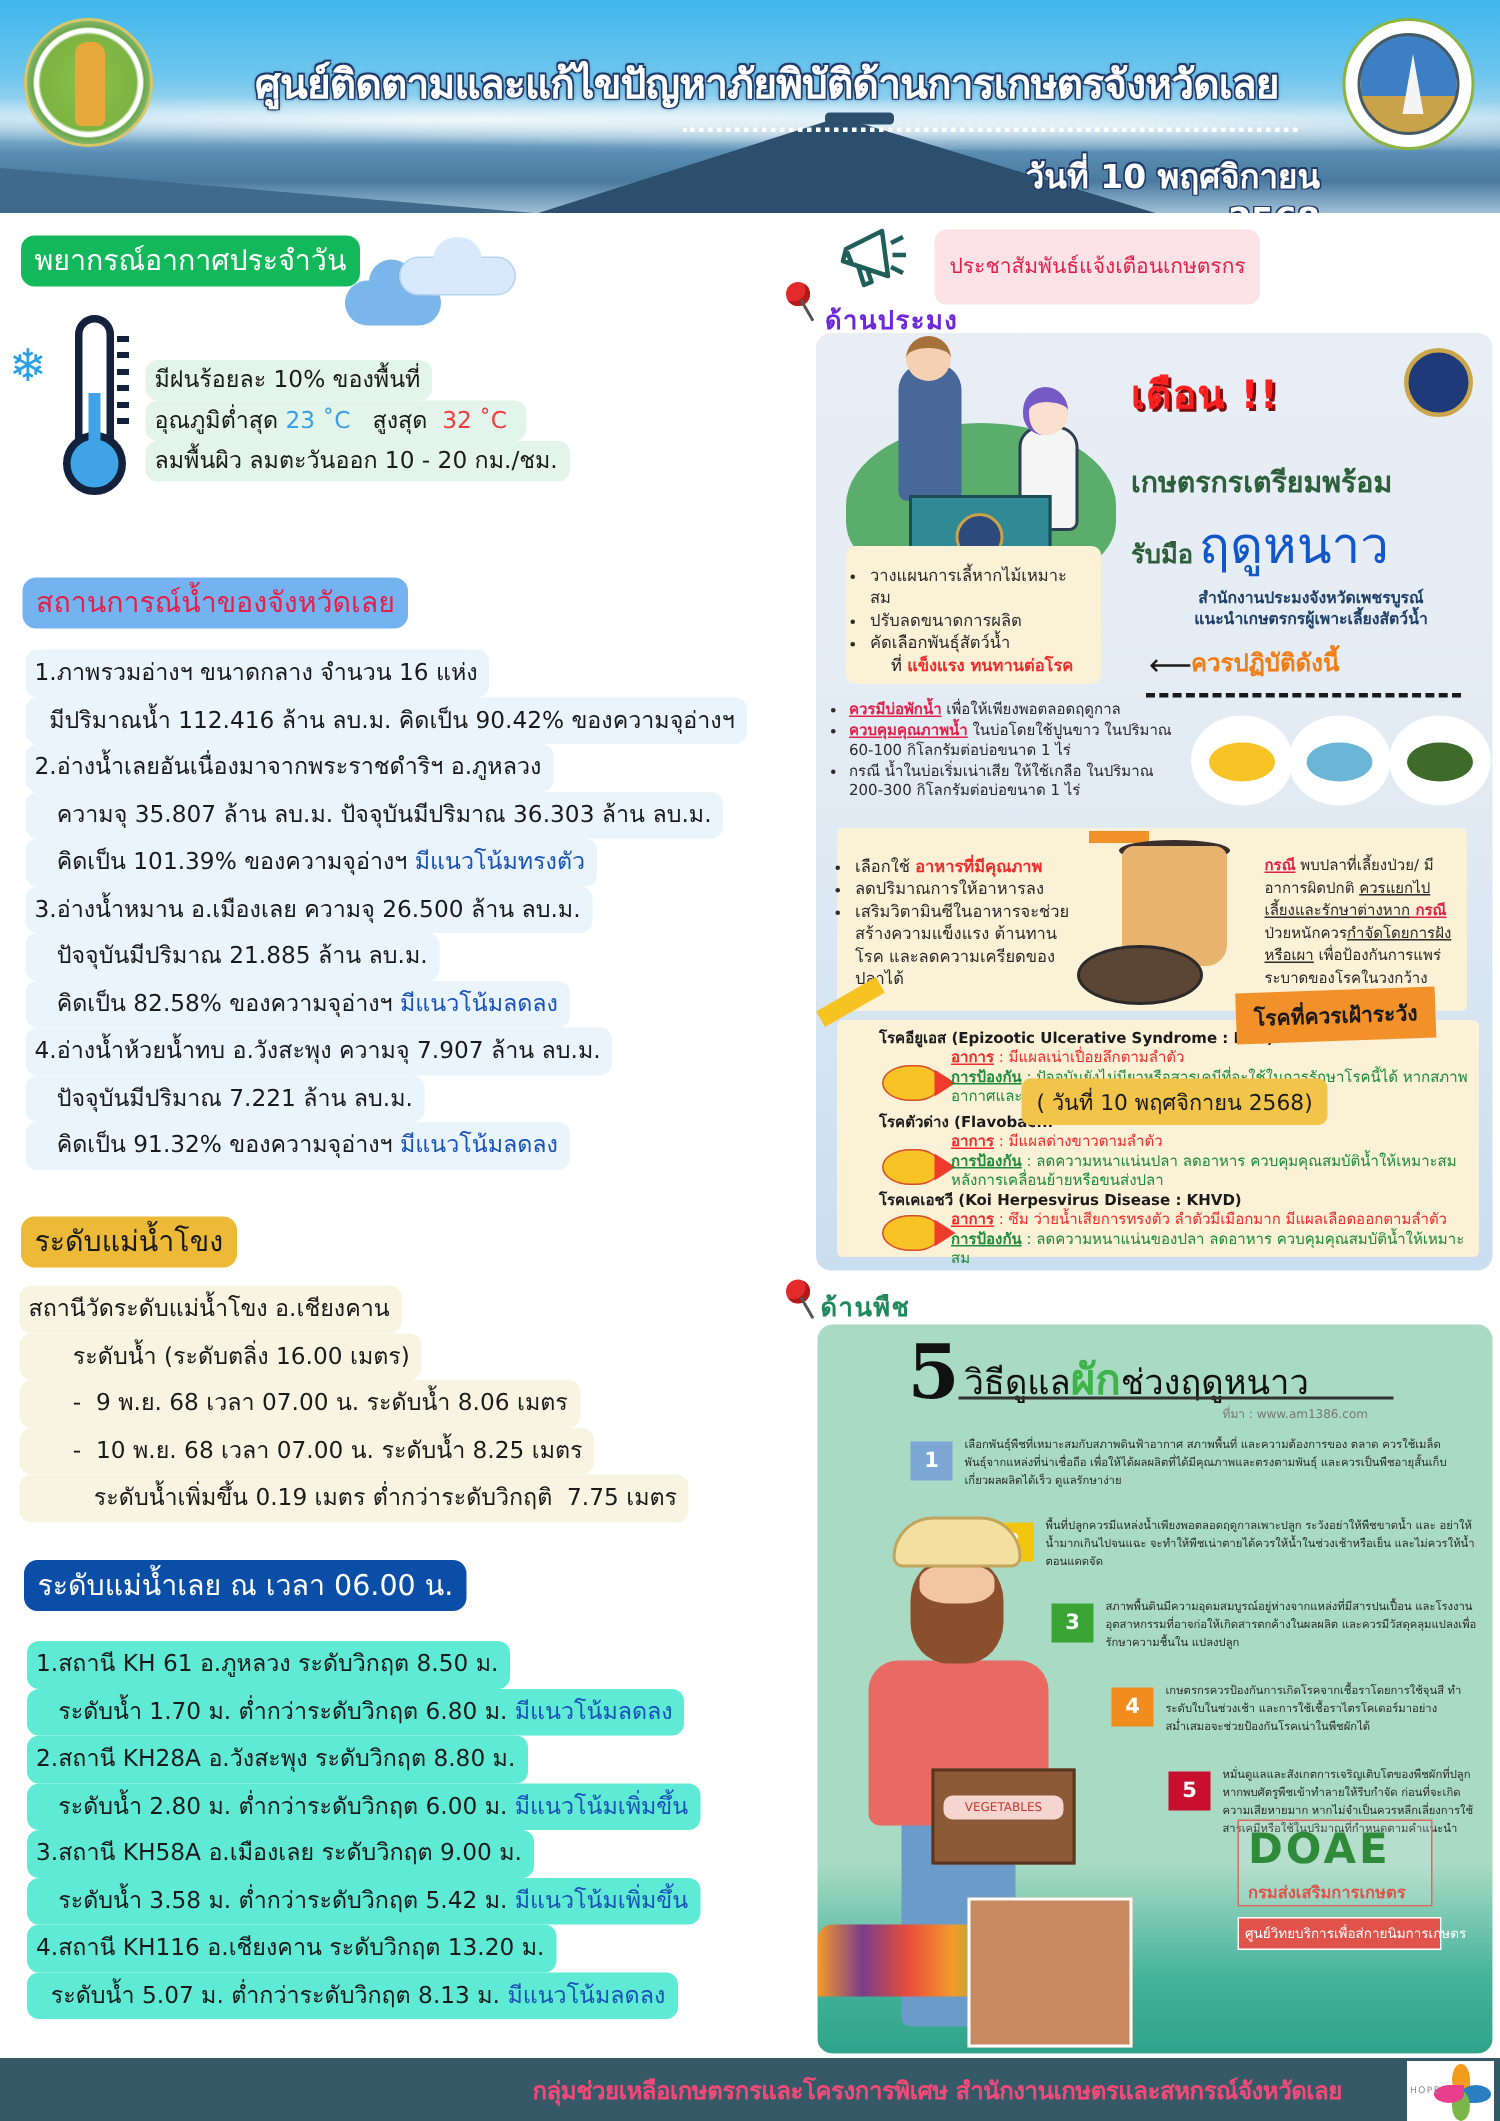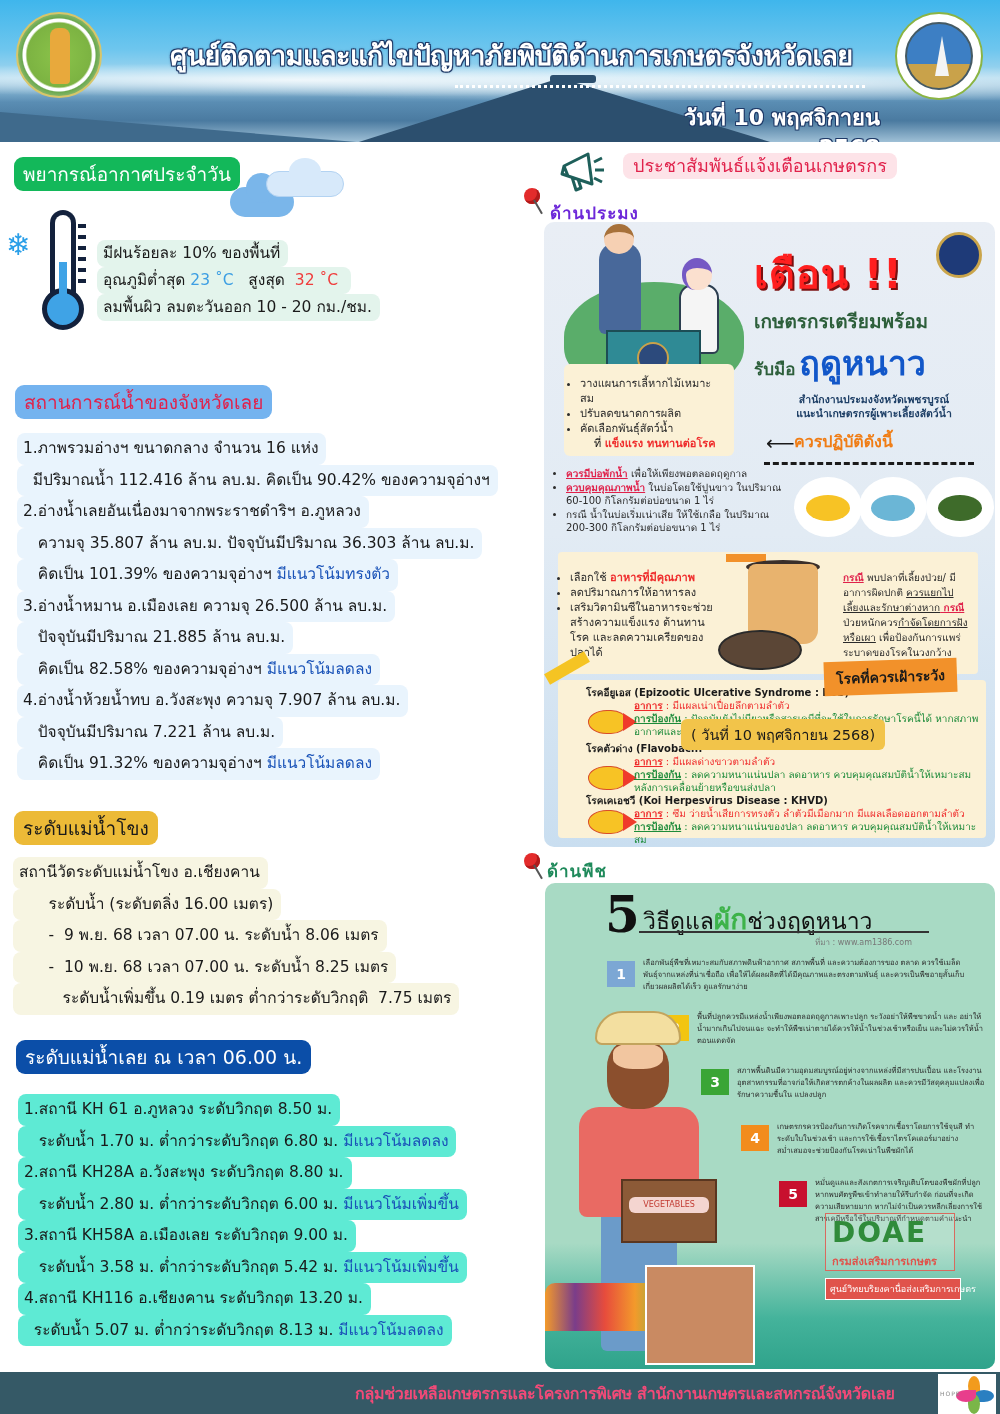--- a/index.html
+++ b/index.html
@@ -63,43 +63,43 @@
 
   .bubble-list { position:absolute; }
   .bline { display:block; width:max-content; font-size:15.5px; line-height:31.5px; padding:0 8px 0 6px; border-radius:8px; }
   .water .bline { background:#e9f4fd; }
   .mekong .bline { background:#f7f5e2; }
   .loei .bline { background:#5eead4; }
   .trend { color:#1a53b8; }
 
   
   .megaphone { position:absolute; left:558px; top:148px; width:50px; height:46px; }
-  .pr-title { position:absolute; left:623px; top:153px; background:#fde3e8; color:#e0224b; font-size:18px; padding:0 10px; border-radius:8px; line-height:26px; }
+  .pr-title { position:absolute; left:623px; top:153px; background:#fde3e8; color:#e0224b; font-size:14px; padding:12px 10px; border-radius:8px; line-height:26px; }
   .pin { position:absolute; width:22px; height:22px; }
   .pin .head { position:absolute; left:2px; top:0; width:16px; height:16px; border-radius:50%; background:#e32b2b; box-shadow: inset -3px -3px 0 #b01a1a; }
   .pin .needle { position:absolute; left:11px; top:12px; width:2px; height:16px; background:#555; transform:rotate(-30deg); transform-origin:top; }
   .section-label { position:absolute; font-size:17px; font-weight:bold; color:#6d28d9; letter-spacing:1px; }
   .section-label.plant { color:#1f8a5b; }
 
   .poster1 { position:absolute; left:544px; top:222px; width:451px; height:625px; border-radius:10px;
     background: linear-gradient(180deg, #e9eef5 0%, #e2ebf4 50%, #c9def0 100%); overflow:hidden; }
   .blob { position:absolute; left:20px; top:60px; width:180px; height:110px; border-radius:50% 50% 40% 40%; background:#5aad6a; }
   .desk { position:absolute; left:62px; top:108px; width:95px; height:58px; background:#2f8a95; border:2px solid #1c4d55; }
   .desk-seal { position:absolute; left:93px; top:120px; width:32px; height:32px; border-radius:50%; background:#2c4a7c; border:2px solid #c9a24a; }
   .person1 { position:absolute; left:55px; top:20px; width:42px; height:92px; background:#48689a; border-radius:18px 18px 6px 6px; }
   .person1-head { position:absolute; left:60px; top:2px; width:30px; height:30px; border-radius:50%; background:#f6d0b3; border-top:8px solid #a7713a; }
   .person2 { position:absolute; left:135px; top:62px; width:40px; height:70px; background:#f5f5f5; border:2px solid #2c3e50; border-radius:14px 14px 6px 6px; }
   .person2-head { position:absolute; left:138px; top:36px; width:30px; height:32px; border-radius:50% 50% 45% 45%; background:#fbe0cf; border-top:10px solid #7559c4; border-left:4px solid #7559c4; }
 
-  .warn-big { position:absolute; left:210px; top:20px; font-size:40px; font-weight:bold; color:#ff1f1f; text-shadow:2px 2px 0 #7a0f0f; letter-spacing:1px; }
+  .warn-big { position:absolute; left:210px; top:20px; font-size:26px; font-weight:bold; color:#ff1f1f; text-shadow:2px 2px 0 #7a0f0f; letter-spacing:1px; }
   .seal-corner { position:absolute; left:392px; top:10px; width:46px; height:46px; border-radius:50%; background:#1e3a78; border:3px solid #caa54b; }
   .prep { position:absolute; left:210px; top:84px; font-size:19px; font-weight:bold; color:#2d5f3b; }
   .cope { position:absolute; left:210px; top:114px; white-space:nowrap; }
   .cope .small { font-size:17px; font-weight:bold; color:#2d5f3b; }
-  .cope .big { font-size:34px; font-weight:bold; color:#1257c9; margin-left:4px; }
+  .cope .big { font-size:34px; font-weight:normal; color:#1257c9; margin-left:4px; }
   .office { position:absolute; left:230px; top:170px; width:200px; text-align:center; font-size:10.5px; font-weight:bold; color:#1e3f66; line-height:14px; }
   .follow { position:absolute; left:250px; top:207px; font-size:16px; font-weight:bold; color:#f07d15; }
   .arrow-left { position:absolute; left:222px; top:209px; font-size:20px; color:#1a1a1a; }
   .note1 { position:absolute; left:20px; top:142px; width:170px; height:92px; background:#fbf1d6; border-radius:6px; padding:12px 10px 0 16px; }
   .note1 li, .note2 li { font-size:11px; line-height:15px; color:#2b2b2b; }
   .red-b { color:#ef2b2b; font-weight:bold; }
   .dash1 { position:absolute; left:220px; top:240px; width:210px; border-top:3px dashed #1a1a1a; }
   .tips1 { position:absolute; left:10px; top:245px; width:230px; font-size:10px; line-height:13.5px; color:#2b2b2b; }
   .tips1 li { margin-left:12px; }
   .tips1 u { color:#e0224b; font-weight:bold; }
@@ -379,21 +379,21 @@
     <div class="crate"></div>
     <div class="crate-label">VEGETABLES</div>
   </div>
   <div class="veg-row"></div>
   <div class="veg-box"></div>
 
   <div class="doae">
     <div class="mark">DOAE</div>
     <div class="sub">กรมส่งเสริมการเกษตร</div>
   </div>
-  <div class="doae-center">ศูนย์วิทยบริยงคานื่อส่งเสริมการเกษตร</div>
+  <div class="doae-center">ศูนย์วิทยบริการเพื่อส่กายนิมการเกษตร</div>
 </div>
 
 <div class="footer">
   <div class="footer-text">กลุ่มช่วยเหลือเกษตรกรและโครงการพิเศษ สำนักงานเกษตรและสหกรณ์จังหวัดเลย</div>
   <div class="hope-logo">
     <div class="petal" style="left:30px; top:2px; background:#f29b1d;"></div>
     <div class="petal" style="left:40px; top:12px; background:#2a7fc1; transform:rotate(90deg);"></div>
     <div class="petal" style="left:30px; top:20px; background:#7ab648; transform:rotate(180deg);"></div>
     <div class="petal" style="left:22px; top:12px; background:#e83e8c; transform:rotate(270deg);"></div>
     <div class="txt">HOPE</div>

